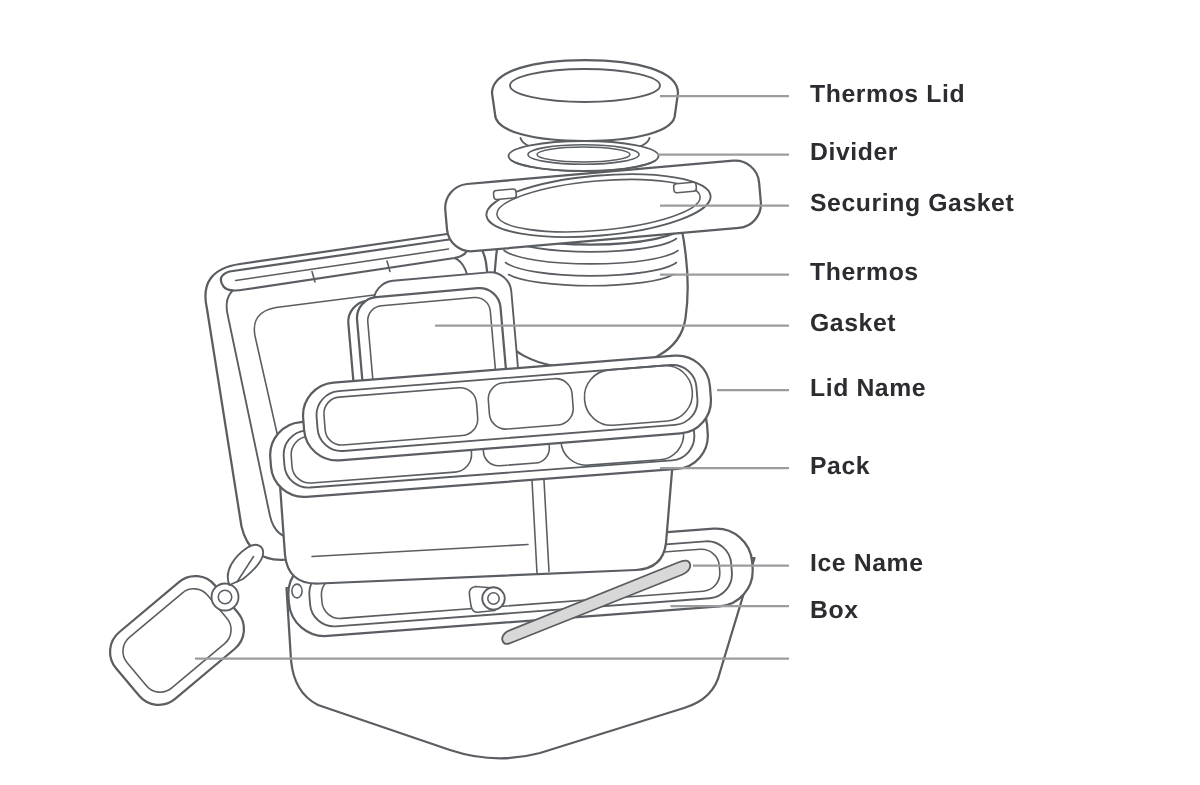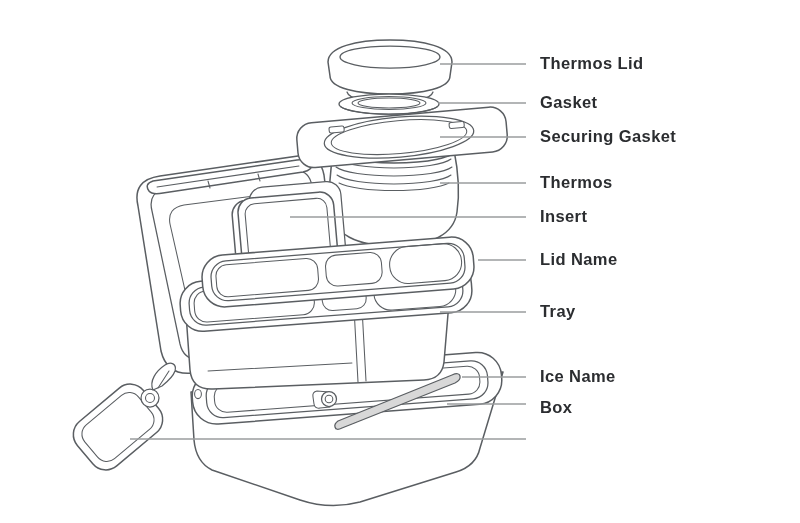--- a/index.html
+++ b/index.html
@@ -156,22 +156,22 @@
       <line class="leader" x1="478" y1="260" x2="526" y2="260"></line>
       <line class="leader" x1="440" y1="312" x2="526" y2="312"></line>
       <line class="leader" x1="462" y1="377" x2="526" y2="377"></line>
       <line class="leader" x1="447" y1="404" x2="526" y2="404"></line>
       <line class="leader" x1="130" y1="439" x2="526" y2="439"></line>
     </g>
   </svg>
 
   <div class="labels">
     <div class="lbl p0">Thermos Lid</div>
-    <div class="lbl p1">Gasket</div>
+    <div class="lbl p1">Divider</div>
     <div class="lbl p2">Securing Gasket</div>
     <div class="lbl p3">Thermos</div>
-    <div class="lbl p4">Insert</div>
+    <div class="lbl p4">Gasket</div>
     <div class="lbl p5">Lid Name</div>
-    <div class="lbl p6">Tray</div>
+    <div class="lbl p6">Pack</div>
     <div class="lbl p7">Ice Name</div>
     <div class="lbl p8">Box</div>
   </div>
 </div>
 
 </body></html>

